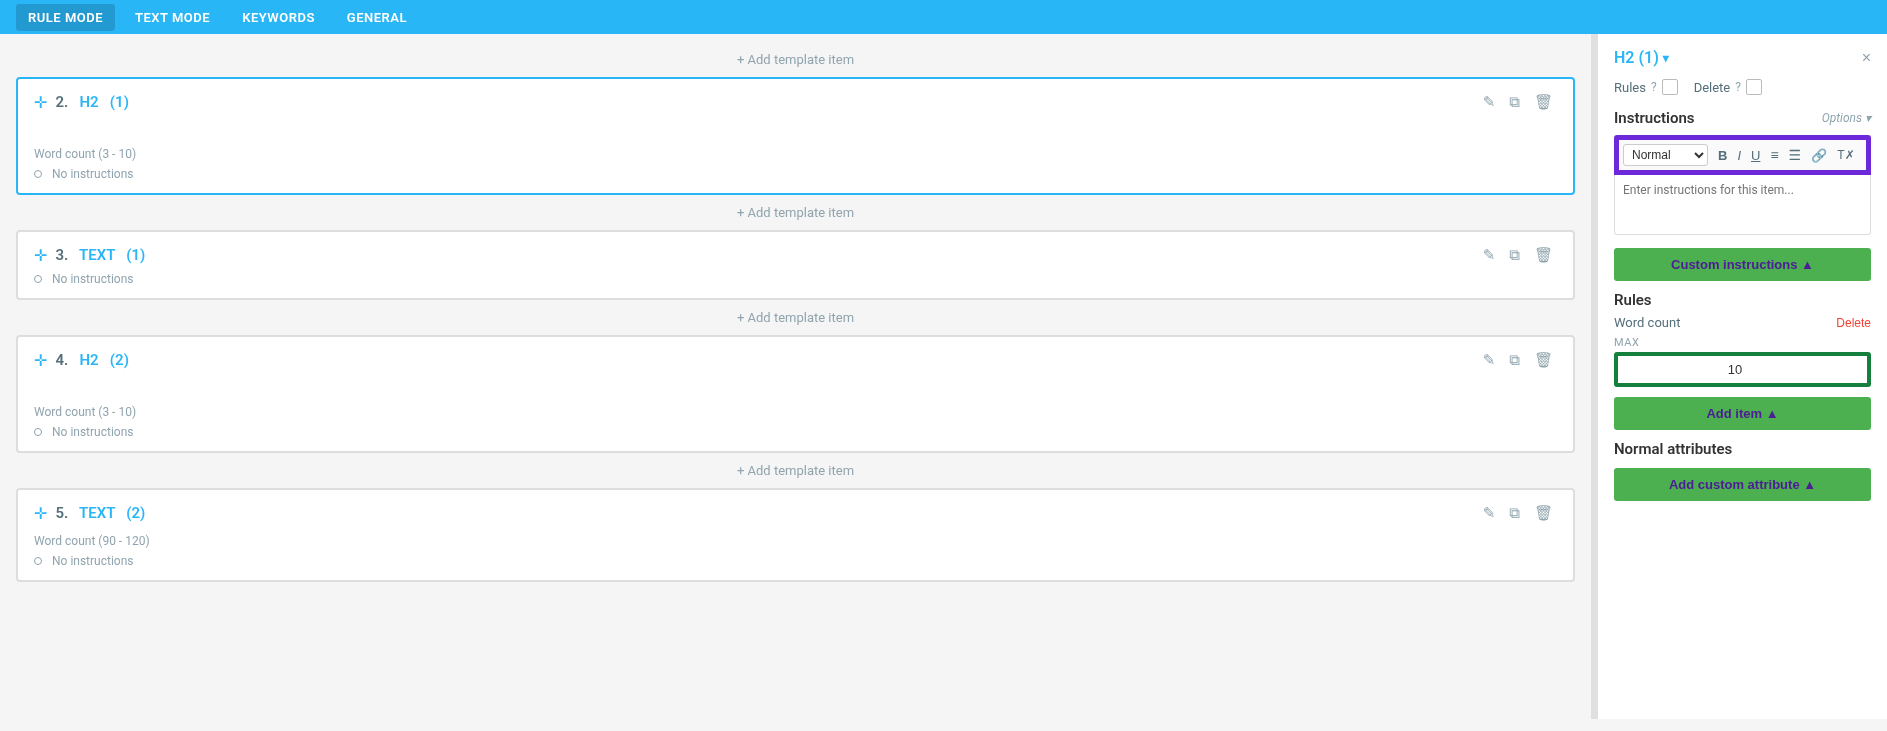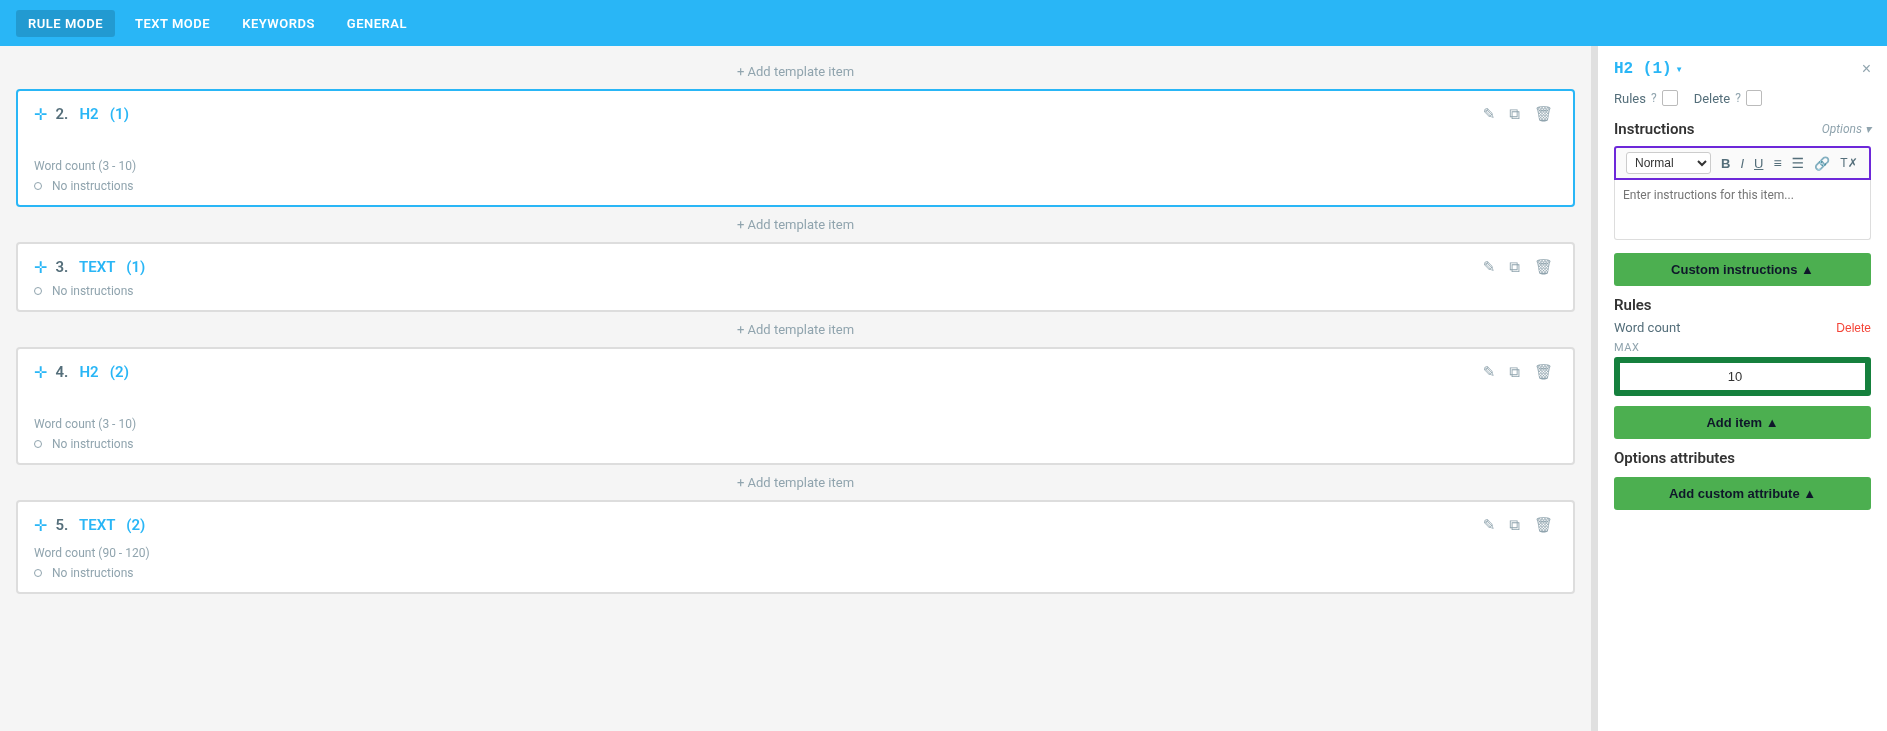--- a/index.html
+++ b/index.html
@@ -3,21 +3,21 @@
   <meta charset="utf-8">
   <style>
     * { box-sizing: border-box; margin: 0; padding: 0; }
     body { font-family: -apple-system, BlinkMacSystemFont, 'Segoe UI', Roboto, sans-serif; font-size: 14px; background: #f5f5f5; overflow: hidden; }
 
     
     .top-nav {
       background: #29b6f6;
       display: flex;
       align-items: center;
-      height: 46px;
+      height: 34px;
       padding: 0 16px;
       gap: 8px;
     }
     .nav-item {
       color: #fff;
       font-weight: 600;
       font-size: 13px;
       padding: 6px 12px;
       cursor: pointer;
       border-radius: 3px;
@@ -153,21 +153,20 @@
       justify-content: space-between;
       margin-bottom: 12px;
     }
     .right-panel-title {
       font-size: 16px;
       font-weight: 600;
       color: #29b6f6;
       display: flex;
       align-items: center;
       gap: 4px;
-      font-family: Liberation Mono, monospace;
     }
     .dropdown-arrow {
       color: #29b6f6;
       font-size: 12px;
     }
     .close-btn {
       background: none;
       border: none;
       cursor: pointer;
       color: #90a4ae;
@@ -219,23 +218,23 @@
       color: #90a4ae;
       cursor: pointer;
       font-style: italic;
     }
 
     
     .format-toolbar {
       display: flex;
       align-items: center;
       gap: 2px;
-      border: 2px solid #6d28d9;
+      border: 5px solid #6d28d9;
       border-radius: 3px 3px 0 0;
-      padding: 4px 10px;
+      padding: 4px 4px;
       background: #fafafa;
     }
     .format-select {
       border: 1px solid #ccc;
       border-radius: 3px;
       font-size: 12px;
       padding: 2px 4px;
       background: #fff;
       color: #333;
       cursor: pointer;
@@ -265,21 +264,21 @@
       resize: none;
       outline: none;
       font-family: inherit;
     }
 
     
     .green-btn {
       display: block;
       width: 100%;
       background: #4caf50;
-      color: #0f172a;
+      color: #4c1d95;
       border: none;
       border-radius: 3px;
       padding: 9px 12px;
       font-size: 13px;
       font-weight: 600;
       cursor: pointer;
       text-align: center;
       margin: 10px 0;
     }
 
@@ -313,21 +312,21 @@
     }
     .min-max-label {
       font-size: 11px;
       color: #90a4ae;
       text-transform: uppercase;
       margin-bottom: 3px;
       letter-spacing: 0.5px;
     }
     .min-max-input {
       width: 100%;
-      border: 6px solid #15803d;
+      border: 4px solid #15803d;
       border-radius: 3px;
       padding: 6px 8px;
       font-size: 13px;
       color: #333;
       text-align: center;
       outline: none;
     }
 
     
     .custom-attrs-section { margin-top: 10px; }
@@ -548,18 +547,18 @@
           <div class="min-max-label">MAX</div>
           <input class="min-max-input" type="number" value="10" style="">
         </div>
       </div>
 
       <button class="green-btn">Add item ▲</button>
     </div>
 
     
     <div class="custom-attrs-section">
-      <div class="custom-attrs-title">Options attributes</div>
+      <div class="custom-attrs-title">Normal attributes</div>
       <button class="green-btn">Add custom attribute ▲</button>
     </div>
 
   </div>
 </div>
 
 </body></html>

